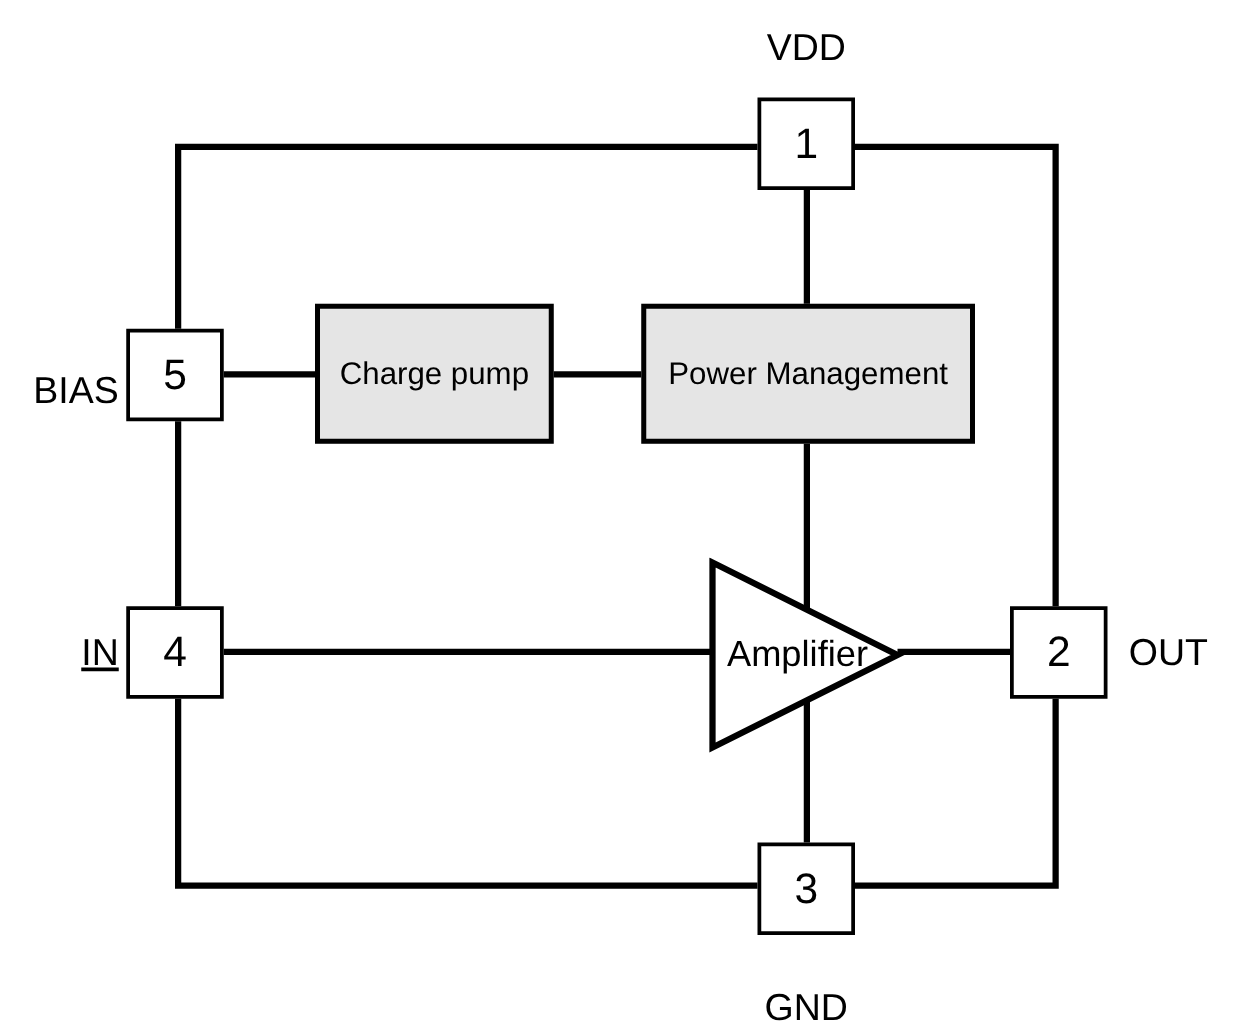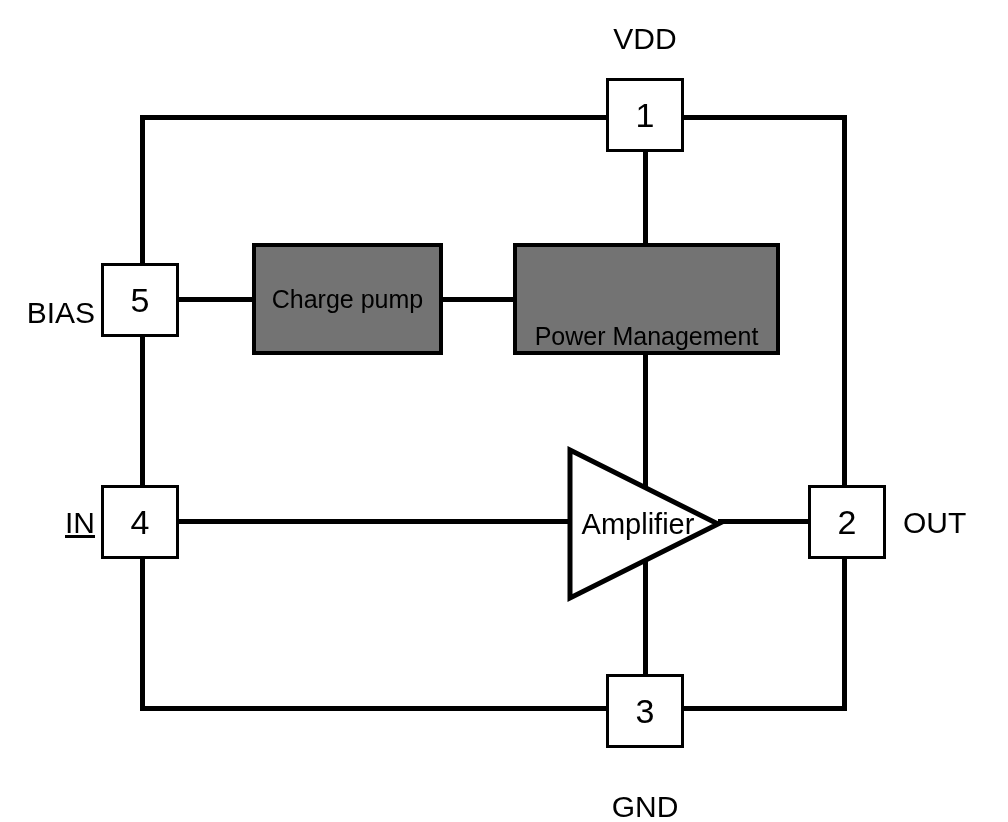--- a/index.html
+++ b/index.html
@@ -21,21 +21,21 @@
     width: 707px; height: 596px;
     border: 5px solid #000000;
     background: transparent;
   }
   .wire { position: absolute; background: #000000; }
   .wire.h { height: 5px; }
   .wire.v { width: 5px; }
   .block {
     position: absolute;
     border: 4px solid #000000;
-    background: #737373;
+    background: #e5e5e5;
     display: flex;
     align-items: center;
     justify-content: center;
     font-size: 25px;
     white-space: nowrap;
   }
   .pin {
     position: absolute;
     width: 78px; height: 74px;
     border: 3px solid #000000;
@@ -72,21 +72,21 @@
   <div class="wire h" style="left:441px; top:297px; width:74px;"></div>
   <div class="wire v" style="left:643px; top:150px; height:95px;"></div>
   <div class="wire v" style="left:643px; top:353px; height:140px;"></div>
   <div class="wire h" style="left:178px; top:519px; width:396px;"></div>
   <div class="wire h" style="left:718px; top:519px; width:96px;"></div>
   <div class="wire v" style="left:643px; top:552px; height:124px;"></div>
 
   <div class="block" style="left:252px; top:243px; width:191px; height:112px;">
     <span>Charge pump</span>
   </div>
-  <div class="block" style="left:513px; top:243px; width:267px; height:112px;align-items:flex-end;">
+  <div class="block" style="left:513px; top:243px; width:267px; height:112px;">
     <span>Power Management</span>
   </div>
 
   <svg class="amp-svg" width="158" height="158" viewBox="0 0 158 158">
     <polygon points="4,4 4,152 152,78" fill="#ffffff" stroke="#000000" stroke-width="5" stroke-linejoin="miter"></polygon>
   </svg>
   <div class="amp-label">Amplifier</div>
 
   <div class="pin" style="left:606px; top:78px;">
     <span>1</span>

